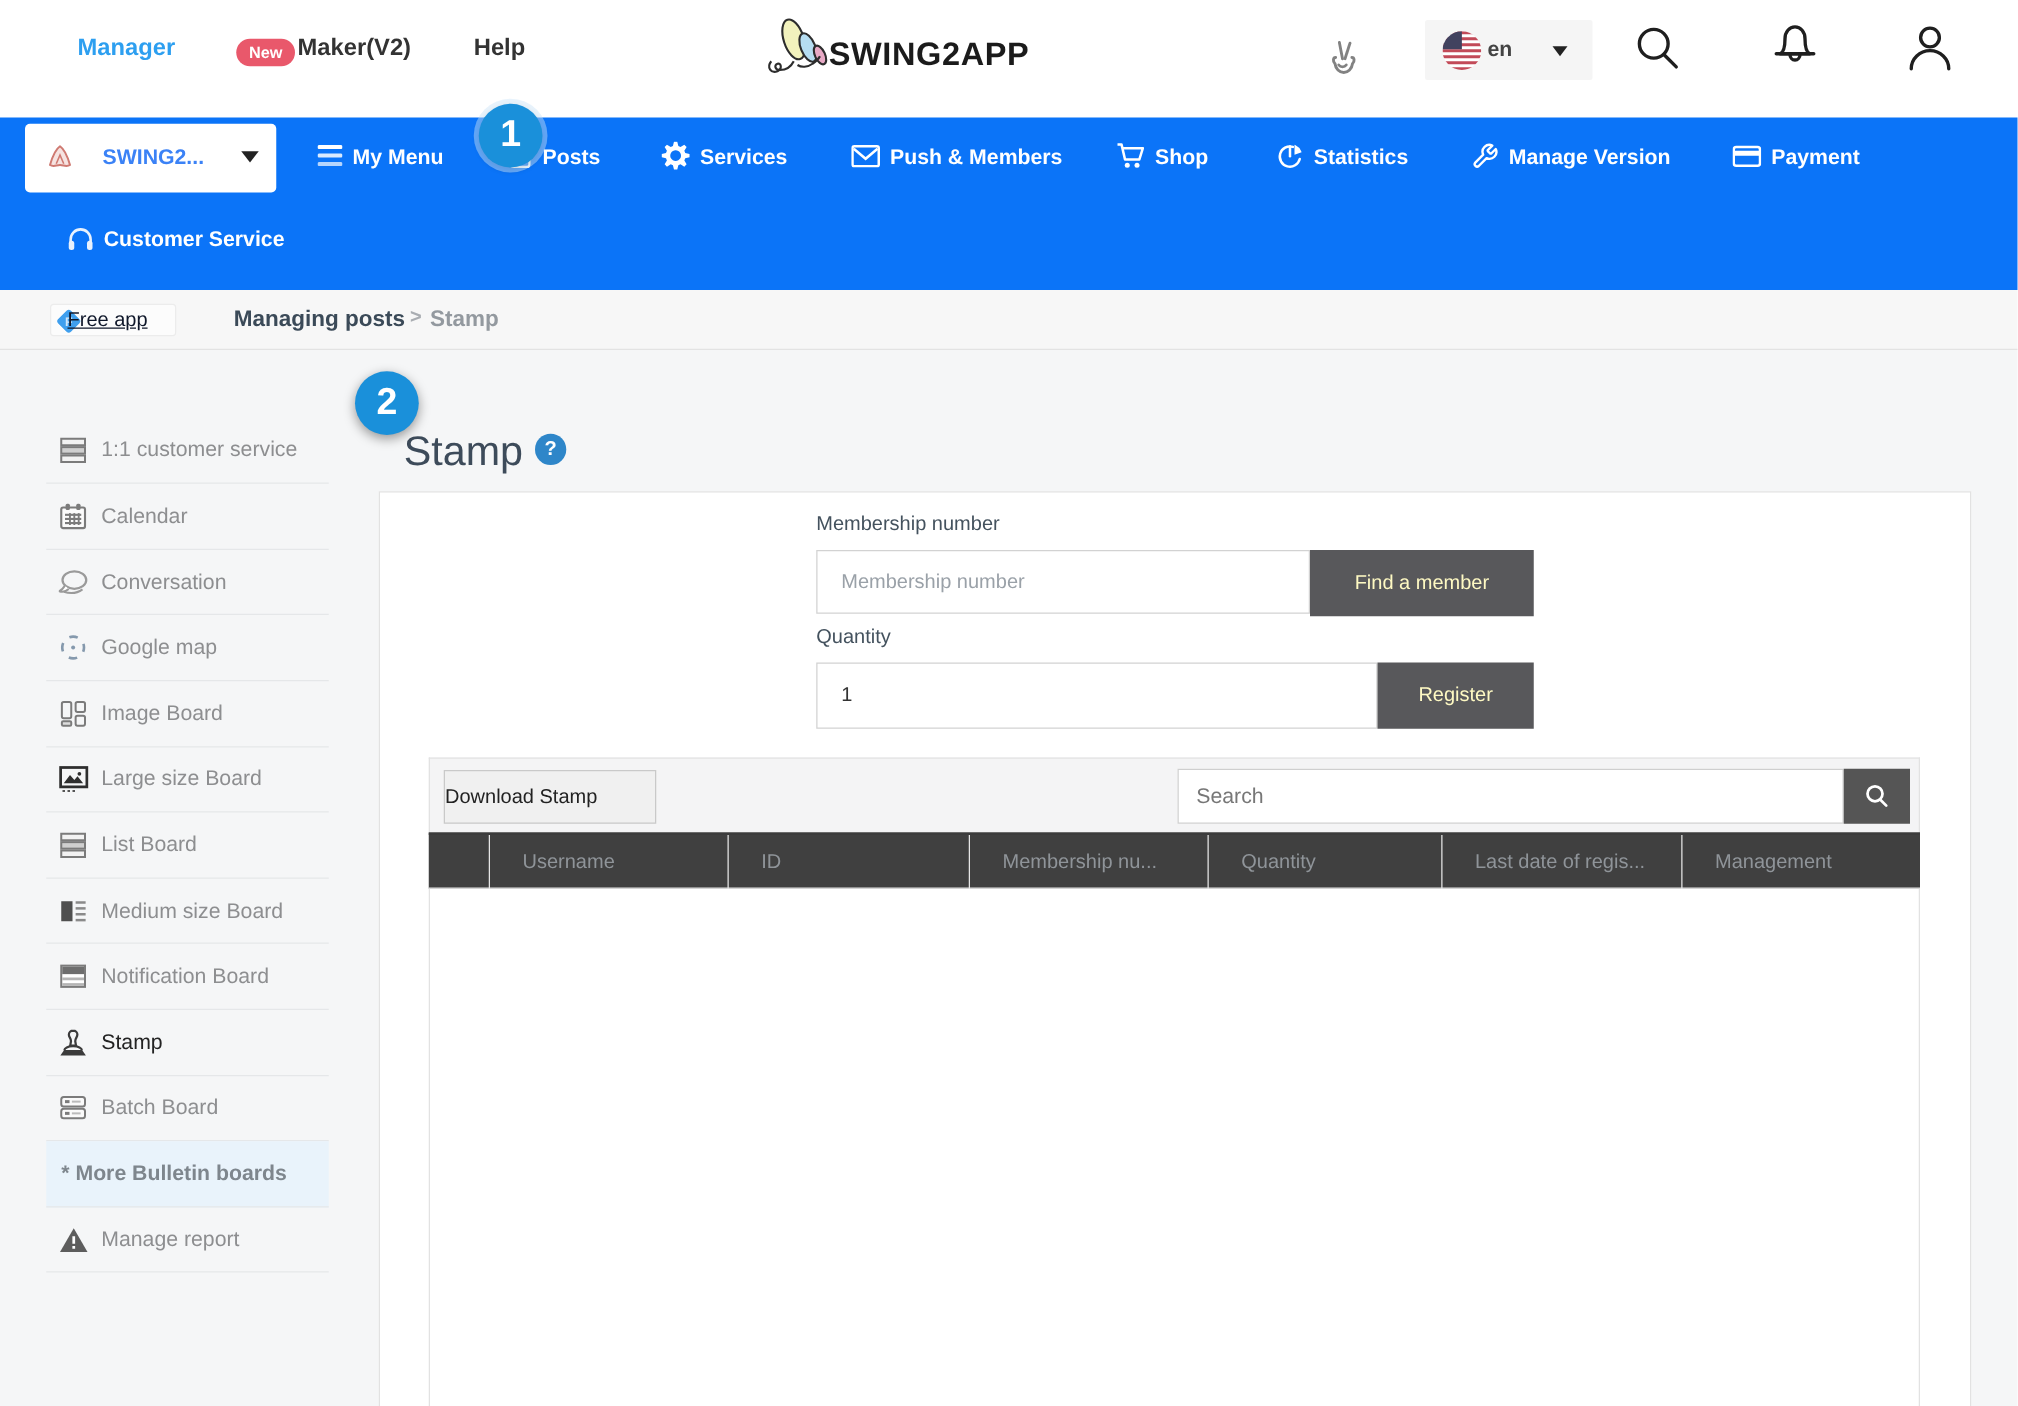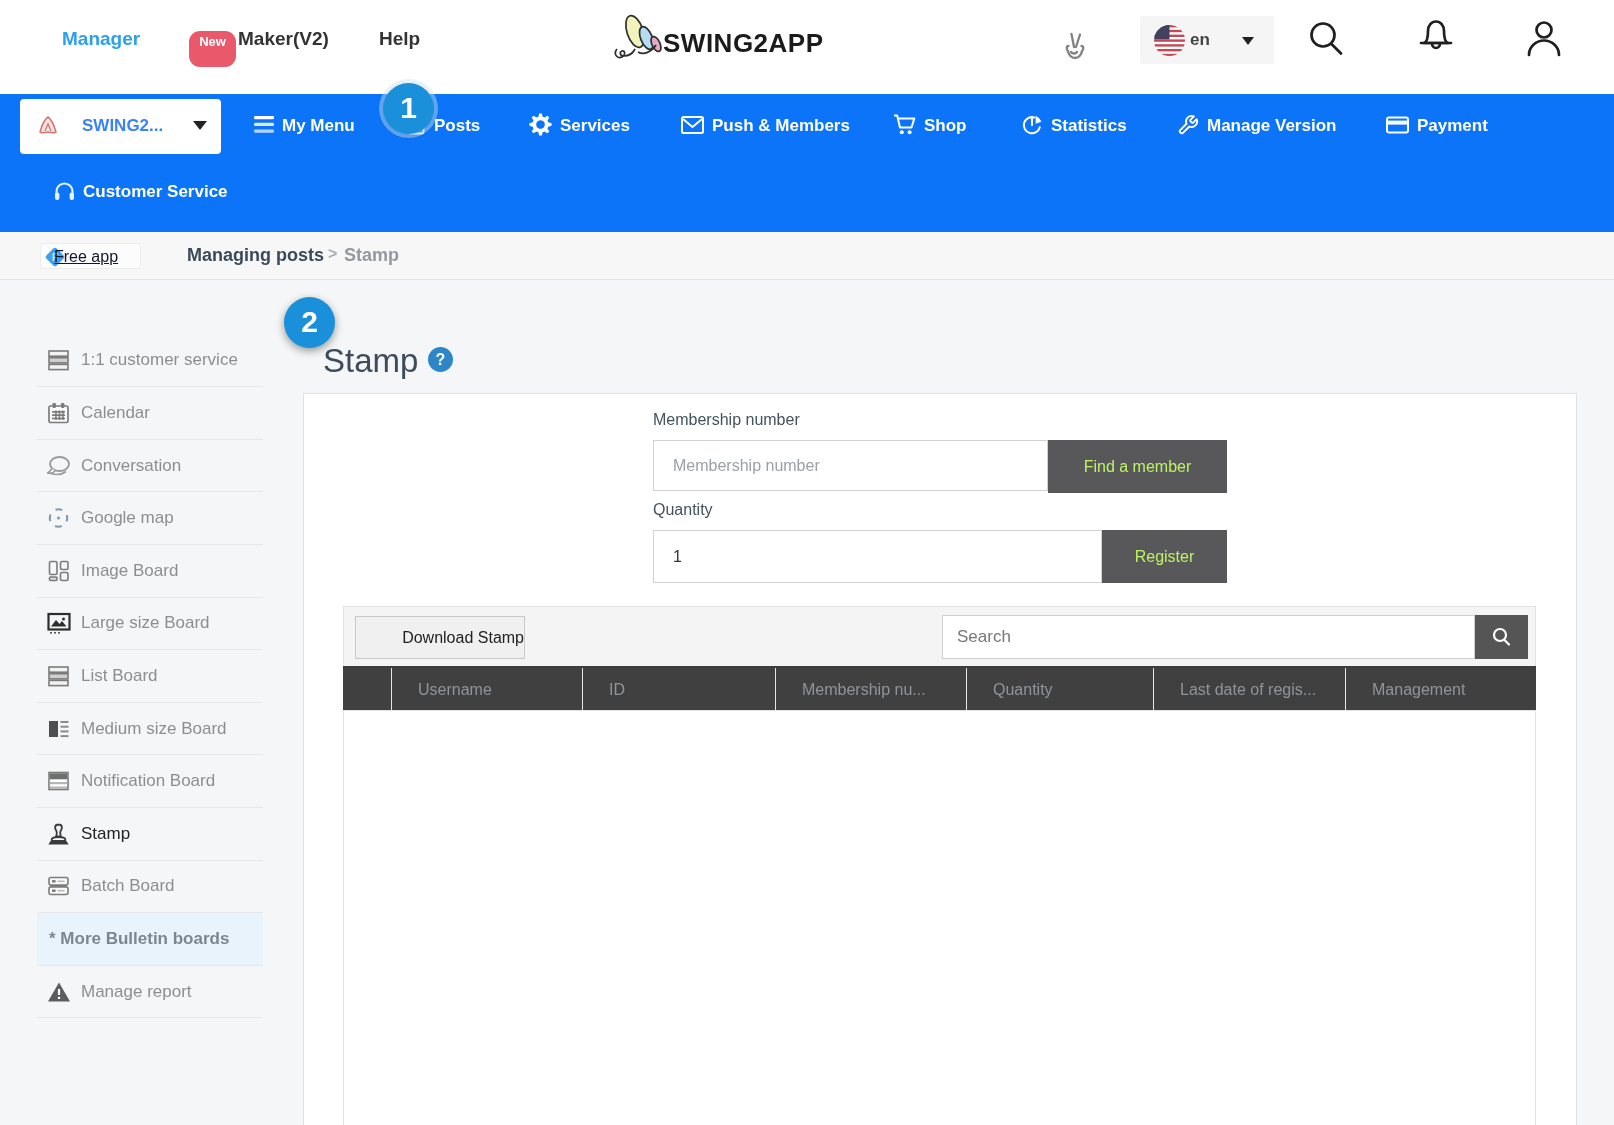--- a/index.html
+++ b/index.html
@@ -4,21 +4,21 @@
 <style>
 * { margin:0; padding:0; box-sizing:border-box; }
 html,body { width:1614px; height:1125px; overflow:hidden; background:#fff;
   font-family:"Liberation Sans", sans-serif; }
 .abs { position:absolute; }
 #hdr { position:absolute; left:0; top:0; width:1614px; height:93px; background:#fff; }
 #hdr .mtxt { position:absolute; top:28px; font-size:19px; font-weight:bold; color:#333; }
 #mgr { left:62px; color:#2d9ff0 !important; }
 #mkr { left:238px; }
 #hlp { left:379px; }
-#newb { position:absolute; left:189px; top:31px; width:47px; height:36px; background:#e9586b;
+#newb { position:absolute; left:189px; top:31px; width:47px; height:22px; background:#e9586b;
   border-radius:11px; color:#fff; font-size:13px; font-weight:bold; text-align:center; line-height:22px; }
 #langbox { position:absolute; left:1140px; top:16px; width:134px; height:48px; background:#f5f5f5; border-radius:2px; }
 #langbox .en { position:absolute; left:50px; top:14px; font-size:17px; font-weight:bold; color:#444; }
 #langbox .car { position:absolute; left:102px; top:21px; width:0; height:0;
   border-left:6.5px solid transparent; border-right:6.5px solid transparent; border-top:8.5px solid #222; }
 #nav { position:absolute; left:0; top:94px; width:1614px; height:138px; background:#0b74f8; }
 #appsel { position:absolute; left:20px; top:5px; width:201px; height:55px; background:#fff; border-radius:4px; }
 #appsel .nm { position:absolute; left:62px; top:17px; font-size:17px; font-weight:bold; color:#3b82f6; }
 #appsel .car { position:absolute; left:173px; top:22px; width:0; height:0;
   border-left:7px solid transparent; border-right:7px solid transparent; border-top:9px solid #222; }
@@ -47,25 +47,25 @@
 .sit .lab { position:absolute; left:44px; top:50%; transform:translateY(-50%); white-space:nowrap; }
 .sit svg { position:absolute; left:10px; top:50%; transform:translateY(-50%); }
 .sit.active { color:#232323; }
 .sit.more { background:#e9f3fb; }
 .sit.more .lab { left:12px; font-weight:bold; color:#7e868d; }
 #panel { position:absolute; left:303px; top:113px; width:1274px; height:740px; background:#fff; border:1px solid #e2e2e2; }
 .flabel { position:absolute; left:349px; font-size:16px; color:#44525e; }
 .finput { position:absolute; left:349px; background:#fff; border:1px solid #d2d2d2; font-size:16px; padding-left:19px; color:#333;
   font-family:"Liberation Sans", sans-serif; }
 .finput::placeholder { color:#9aa1a8; }
-.dbtn { position:absolute; background:#58585b; color:#bef264; font-size:16px; text-align:center; border:none; }
+.dbtn { position:absolute; background:#58585b; color:#fef9c3; font-size:16px; text-align:center; border:none; }
 #twrap { position:absolute; left:39px; top:212px; width:1193px; }
 #tbar { position:relative; height:60px; background:#f4f4f5; border:1px solid #e2e2e2; border-bottom:none; }
 #dlbtn { position:absolute; left:11px; top:9px; width:170px; height:43px; background:#f0f0f0; border:1px solid #c9c9c9;
-  font-size:16px; color:#222; text-align:right; line-height:41px; }
+  font-size:16px; color:#222; text-align:left; line-height:41px; }
 #sinput { position:absolute; left:598px; top:8px; width:533px; height:44px; background:#fff; border:1px solid #cfcfcf;
   font-size:17px; padding-left:14px; color:#333; font-family:"Liberation Sans", sans-serif; }
 #sinput::placeholder { color:#777; }
 #sbtn { position:absolute; left:1131px; top:8px; width:53px; height:44px; background:#555; border:none; }
 #thead { position:relative; height:45px; background:#404040; border-top:2px solid #3c3c3c; border-bottom:1px solid #e4e4e4; }
 #thead .hc { position:absolute; top:0; height:43px; line-height:43px; font-size:16px; color:#8f9499;
   padding-left:26px; white-space:nowrap; overflow:hidden; }
 #tbody { position:relative; height:430px; background:#fff; border-left:1px solid #e2e2e2; border-right:1px solid #e2e2e2; }
 
 </style>

